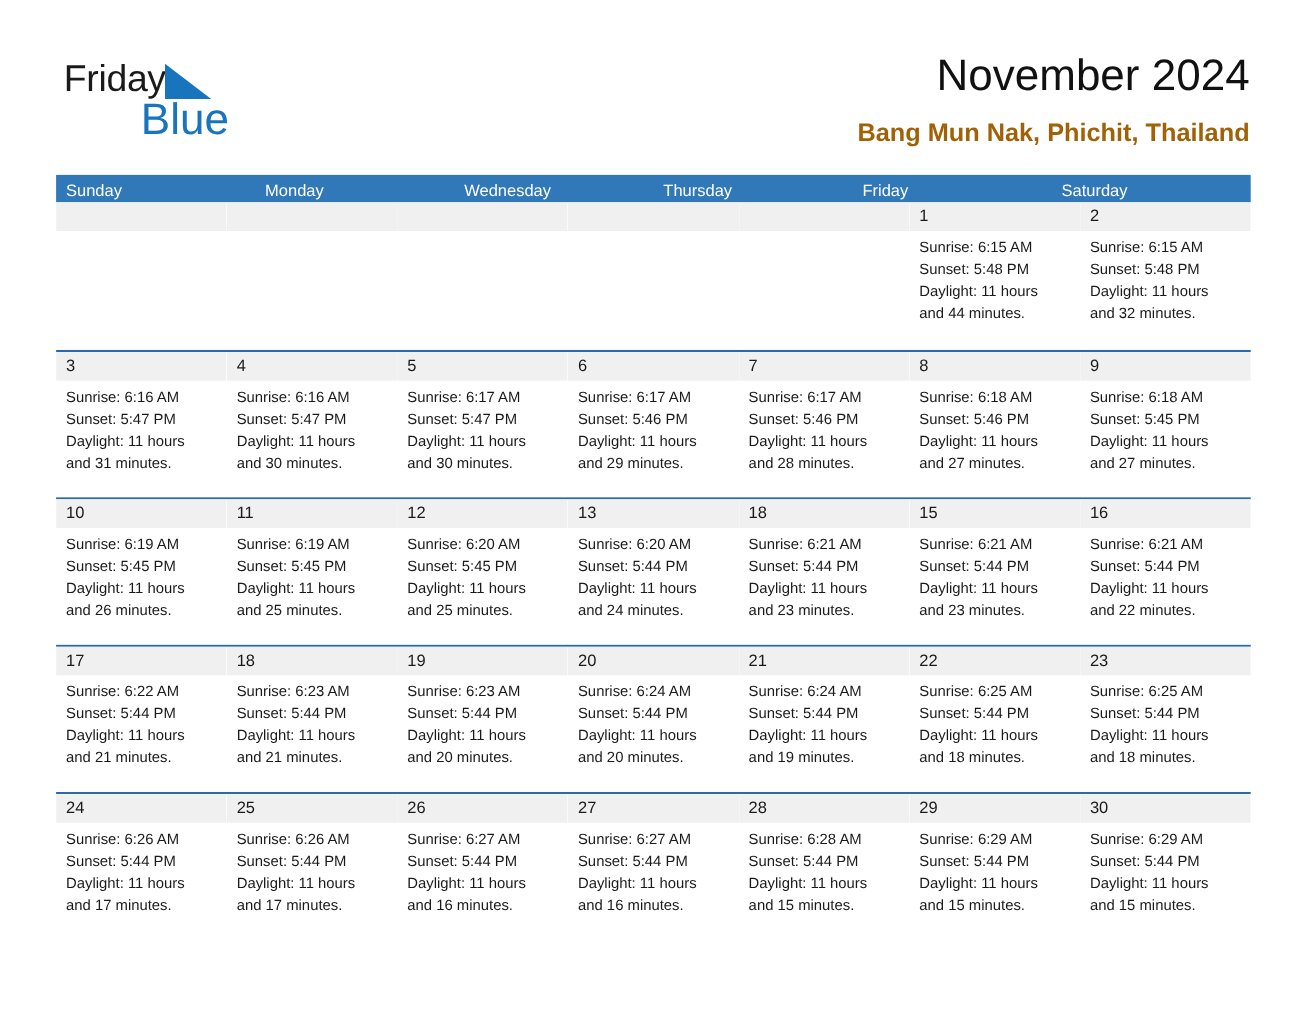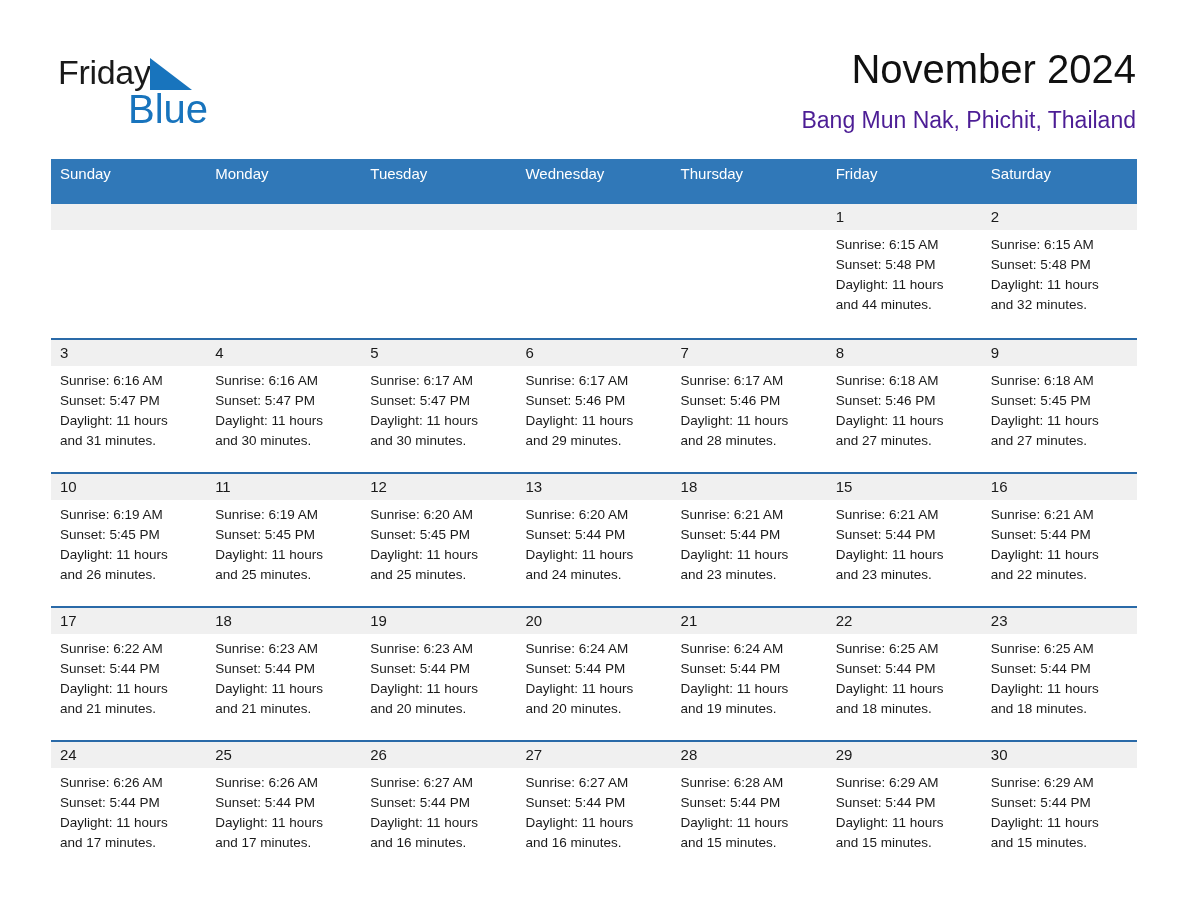--- a/index.html
+++ b/index.html
@@ -79,37 +79,37 @@
     font-size: 40px;
     line-height: 50px;
     color: #111111;
     font-weight: normal;
     margin: 0;
     white-space: nowrap;
   }
   .cal-subtitle {
     font-size: 23px;
     line-height: 32px;
-    color: #4c1d95;
+    color: #a16207;
     margin: 10px 0 0 0;
-    font-weight: normal;
+    font-weight: bold;
     white-space: nowrap;
   }
 
   
   .calendar {
     position: absolute;
     left: 51px;
     top: 159px;
     width: 1086px;
   }
   .dow-row {
     display: flex;
     width: 1086px;
-    height: 45px;
+    height: 25px;
     background: #3078b8;
   }
   .dow-cell {
     flex: 1 1 0;
     color: #ffffff;
     font-size: 15px;
     line-height: 29px;
     padding-left: 9px;
     box-sizing: border-box;
     white-space: nowrap;
@@ -176,21 +176,20 @@
       <h1 class="cal-title">November 2024</h1>
       <h2 class="cal-subtitle">Bang Mun Nak, Phichit, Thailand</h2>
     </div>
 
   </div>
 
   <div class="calendar">
     <div class="dow-row" id="dow-row">
         <div class="dow-cell">Sunday</div>
         <div class="dow-cell">Monday</div>
-        <div class="dow-cell">Tuesday</div>
         <div class="dow-cell">Wednesday</div>
         <div class="dow-cell">Thursday</div>
         <div class="dow-cell">Friday</div>
         <div class="dow-cell">Saturday</div>
       </div>
     <div id="weeks-container">
         <div class="week-row first">
           <div class="day-cell empty">
             <div class="day-num-band"><span class="day-num"></span></div>
             <div class="day-body">

